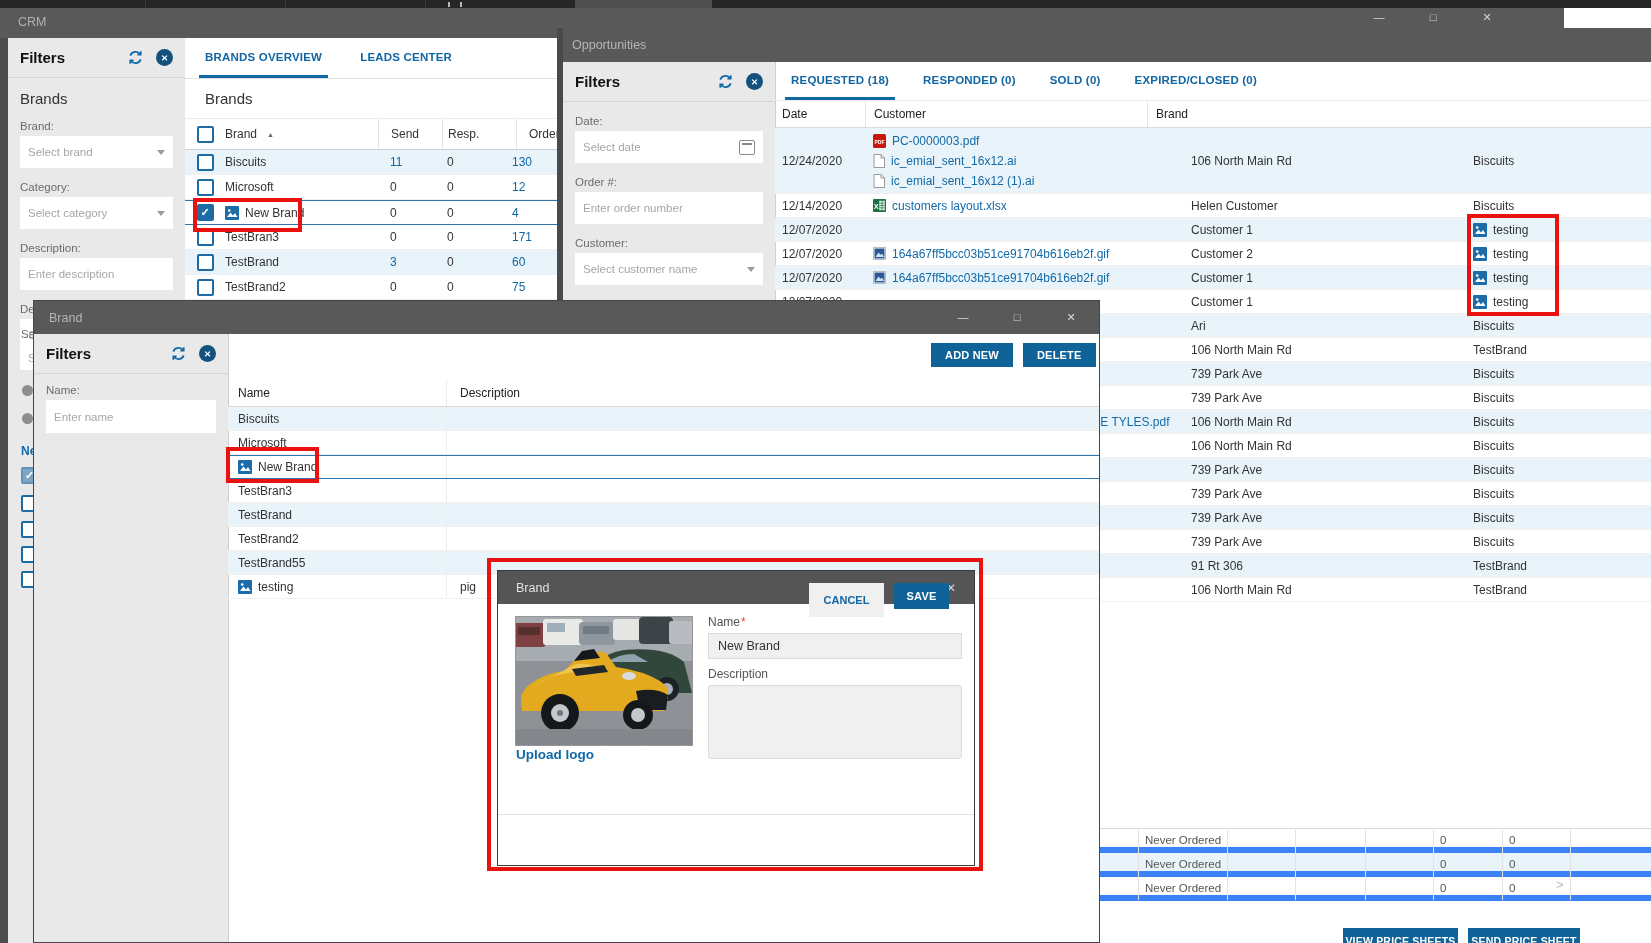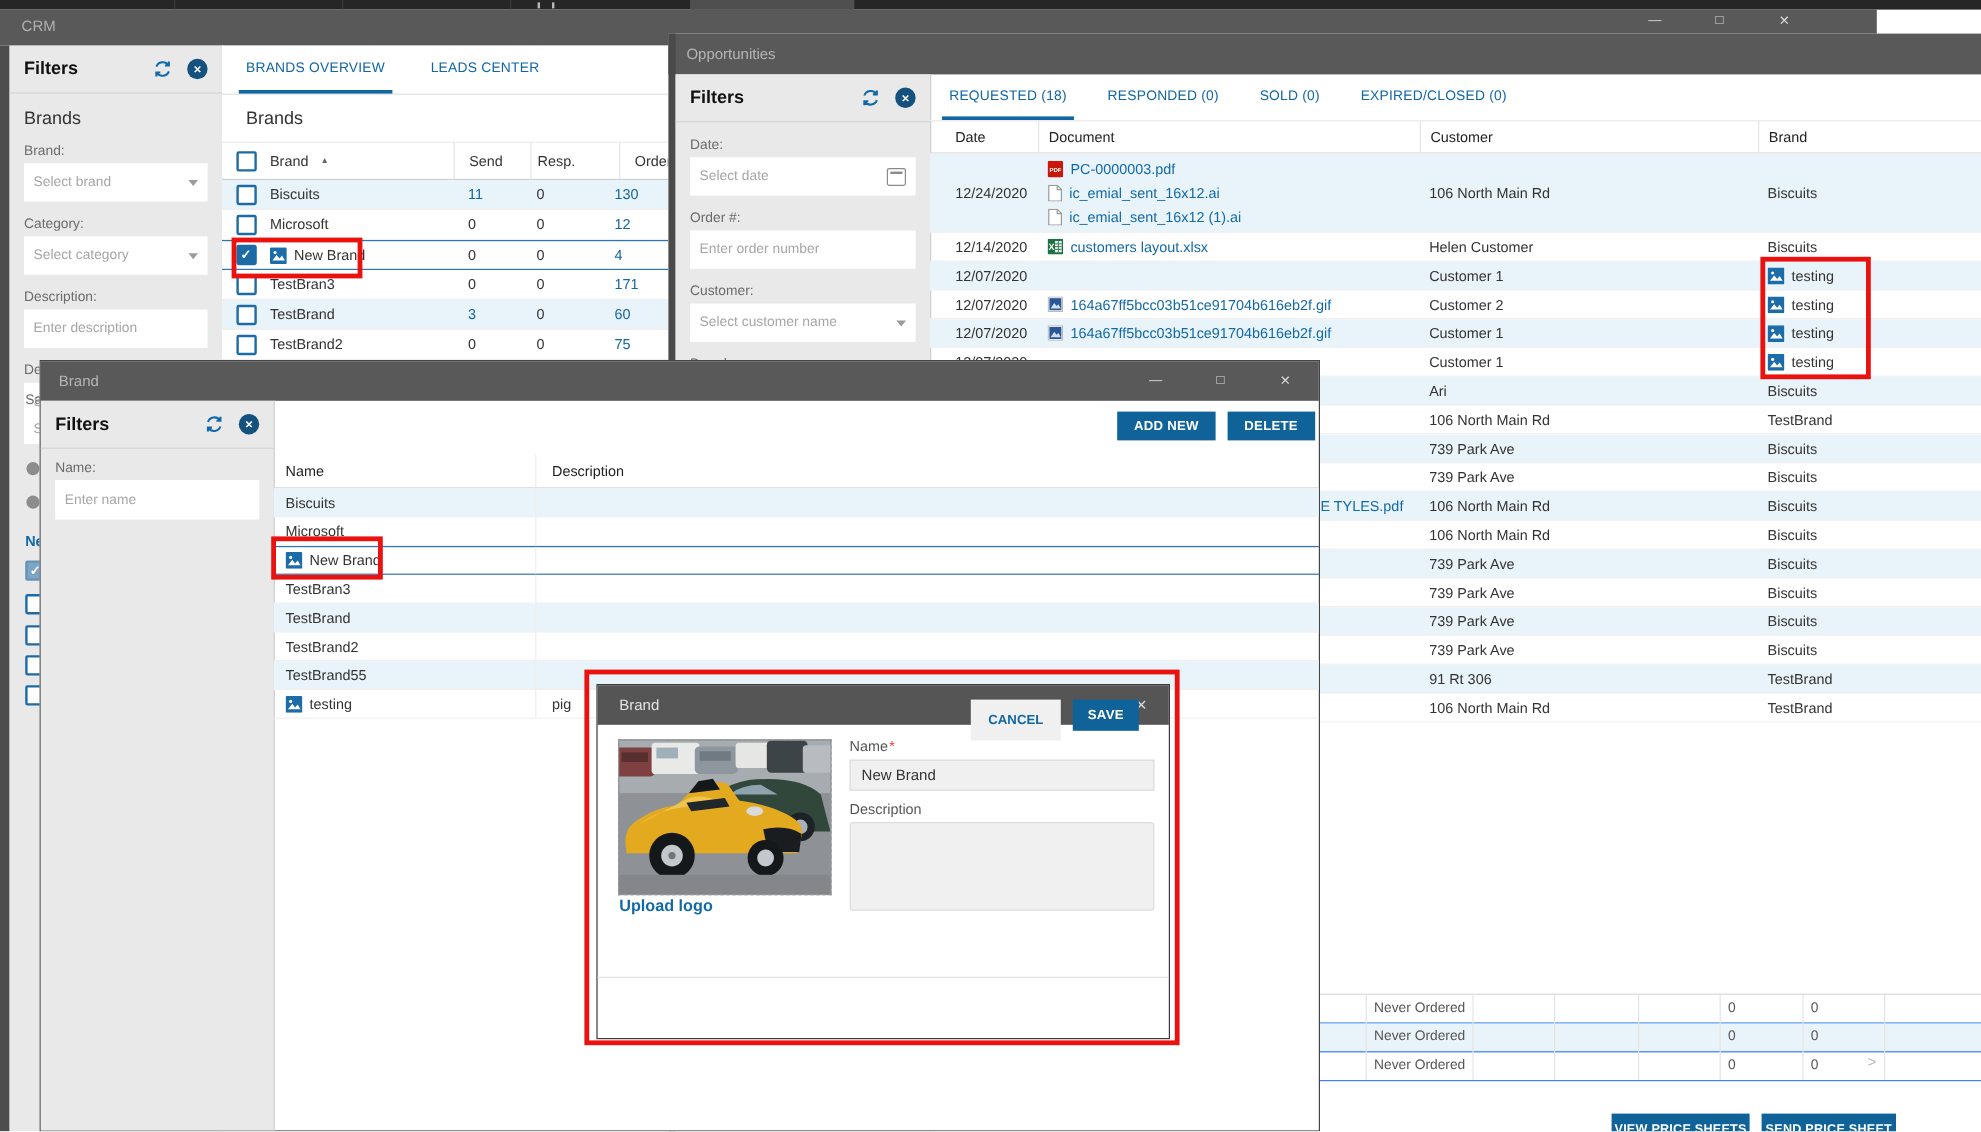--- a/index.html
+++ b/index.html
@@ -33,21 +33,21 @@
   
   .main-fp{left:8px;top:38px;width:177px;height:905px;border-right:1px solid #cfcfcf;}
   .strip-item{position:absolute;}
   .radio{width:11px;height:11px;border-radius:50%;background:#8d8d8d;}
   .cb{width:17px;height:17px;border:2px solid #1c6ba6;border-radius:2px;background:#fff;box-sizing:border-box;display:flex;align-items:center;justify-content:center;color:#fff;font-size:11px;font-weight:bold;}
   .cb.checked{background:#1c6ba6;}
   .cb.checked-light{background:#7ba6c6;border-color:#6794b4;}
   
   .brands-view{left:185px;top:38px;width:372px;height:905px;background:#fff;overflow:hidden;}
   .tabsbar{height:40px;border-bottom:1px solid #e2e2e2;display:flex;align-items:stretch;padding-left:14px;gap:26px;}
-  .tab{font-size:11.5px;font-weight:normal;color:#1166a4;display:flex;align-items:center;padding:0 6px;letter-spacing:.2px;border-bottom:3px solid transparent;box-sizing:border-box;}
+  .tab{font-size:11.5px;font-weight:bold;color:#1166a4;display:flex;align-items:center;padding:0 6px;letter-spacing:.2px;border-bottom:3px solid transparent;box-sizing:border-box;}
   .tab.active{border-bottom-color:#1166a4;}
   .bv-heading{font-size:15px;color:#333;margin:11px 0 0 20px;}
   .bt-head{position:absolute;left:0;right:0;top:80px;height:32px;border-top:1px solid #ececec;border-bottom:1px solid #cfcfcf;display:flex;align-items:center;font-size:12px;color:#333;box-sizing:border-box;}
   .bt-rows{position:absolute;left:0;right:0;top:112px;}
   .brow{height:25px;display:flex;align-items:center;font-size:12px;color:#333;border-bottom:1px solid #f0f0f0;box-sizing:border-box;}
   .brow.tint{background:#e9f3fa;}
   .brow.selected{border-top:1px solid #2e75ad;border-bottom:1px solid #2e75ad;}
   .col-cb{width:40px;display:flex;justify-content:center;flex:none;}
   .col-brand{width:153px;flex:none;display:flex;align-items:center;gap:6px;overflow:hidden;}
   .col-send{width:64px;flex:none;padding-left:12px;box-sizing:border-box;}
@@ -62,29 +62,29 @@
   .opp-edge{position:absolute;left:0;top:0;width:6px;height:915px;background:#4a4a4a;}
   .tbar{height:34px;background:#595959;display:flex;align-items:center;padding-left:15px;font-size:12.5px;color:#b5b5b5;box-sizing:border-box;}
   .opp-fp{position:absolute;left:6px;top:34px;bottom:0;width:212px;border-right:1px solid #cfcfcf;}
   .opp-content{position:absolute;left:218px;top:34px;right:0;bottom:0;}
   .opp-tabs{height:38px;display:flex;align-items:stretch;padding-left:10px;gap:22px;}
   .ot-head{position:absolute;left:0;right:0;top:38px;height:28px;border-top:1px solid #ececec;border-bottom:1px solid #d9d9d9;display:flex;align-items:center;font-size:12px;color:#222;box-sizing:border-box;}
   .ot-rows{position:absolute;left:0;right:0;top:66px;}
   .orow{display:flex;font-size:12px;color:#333;border-bottom:1px solid #f0f0f0;box-sizing:border-box;align-items:center;height:24px;}
   .orow.tall{height:66px;}
   .orow.tint{background:#e9f3fa;}
-  .oc-date{width:90px;flex:none;padding-left:21px;box-sizing:border-box;}
+  .oc-date{width:90px;flex:none;padding-left:7px;box-sizing:border-box;}
   .oc-doc{width:318px;flex:none;padding-left:8px;box-sizing:border-box;overflow:visible;white-space:nowrap;}
   .oc-cust{width:282px;flex:none;padding-left:8px;box-sizing:border-box;}
   .oc-brand{flex:1;padding-left:8px;box-sizing:border-box;display:flex;align-items:center;gap:6px;}
   .docline{display:flex;align-items:center;gap:6px;height:20px;}
   .doclink{color:#1269a8;}
   
   .bot-rows{position:absolute;left:543px;right:0;top:800px;border-top:1px solid #d9d9d9;}
-  .botrow{height:24px;border-bottom:1px solid #3b82f6;position:relative;font-size:11.5px;color:#555;box-sizing:border-box;}
+  .botrow{height:24px;border-bottom:6px solid #3b82f6;position:relative;font-size:11.5px;color:#555;box-sizing:border-box;}
   .botrow.tint{background:#e9f3fa;}
   .botrow span{position:absolute;top:5px;}
   .bot-div{position:absolute;top:800px;height:72px;width:1px;background:#e4e4e4;}
   .chev{position:absolute;color:#b9b9b9;font-size:13px;}
   .btn-blue{background:#0f6398;color:#fff;font-weight:bold;font-size:11px;display:flex;align-items:center;justify-content:center;cursor:default;letter-spacing:.2px;}
   
   .bwin{left:33px;top:300px;width:1067px;height:643px;background:#fff;z-index:20;border:1px solid #454545;box-sizing:border-box;}
   .bwin .tbar{height:33px;}
   .winctl{margin-left:auto;display:flex;gap:26px;padding-right:14px;color:#d8d8d8;font-size:11px;}
   .winctl span{width:28px;text-align:center;}
@@ -317,21 +317,20 @@
     </div>
     <div class="opp-content">
       <div class="opp-tabs tabsbar" style="border-bottom:1px solid #e2e2e2;padding-left:10px;">
         <div class="tab active">REQUESTED (18)</div>
         <div class="tab">RESPONDED (0)</div>
         <div class="tab">SOLD (0)</div>
         <div class="tab">EXPIRED/CLOSED (0)</div>
       </div>
       <div class="ot-head">
         <span class="oc-date">Date</span>
-        <span class="oc-doc" style="border-left:1px solid #e4e4e4;height:100%;display:flex;align-items:center;">Document</span>
         <span class="oc-cust" style="border-left:1px solid #e4e4e4;height:100%;display:flex;align-items:center;">Customer</span>
         <span class="oc-brand" style="border-left:1px solid #e4e4e4;height:100%;">Brand</span>
       </div>
       <div class="ot-rows" id="opp-tbody">
           <div class="orow tint tall">
             <span class="oc-date">12/24/2020</span>
             <span class="oc-doc">
               <span class="docline">
                 <span class="icn">
                   <svg width="13" height="14" viewBox="0 0 13 14">

